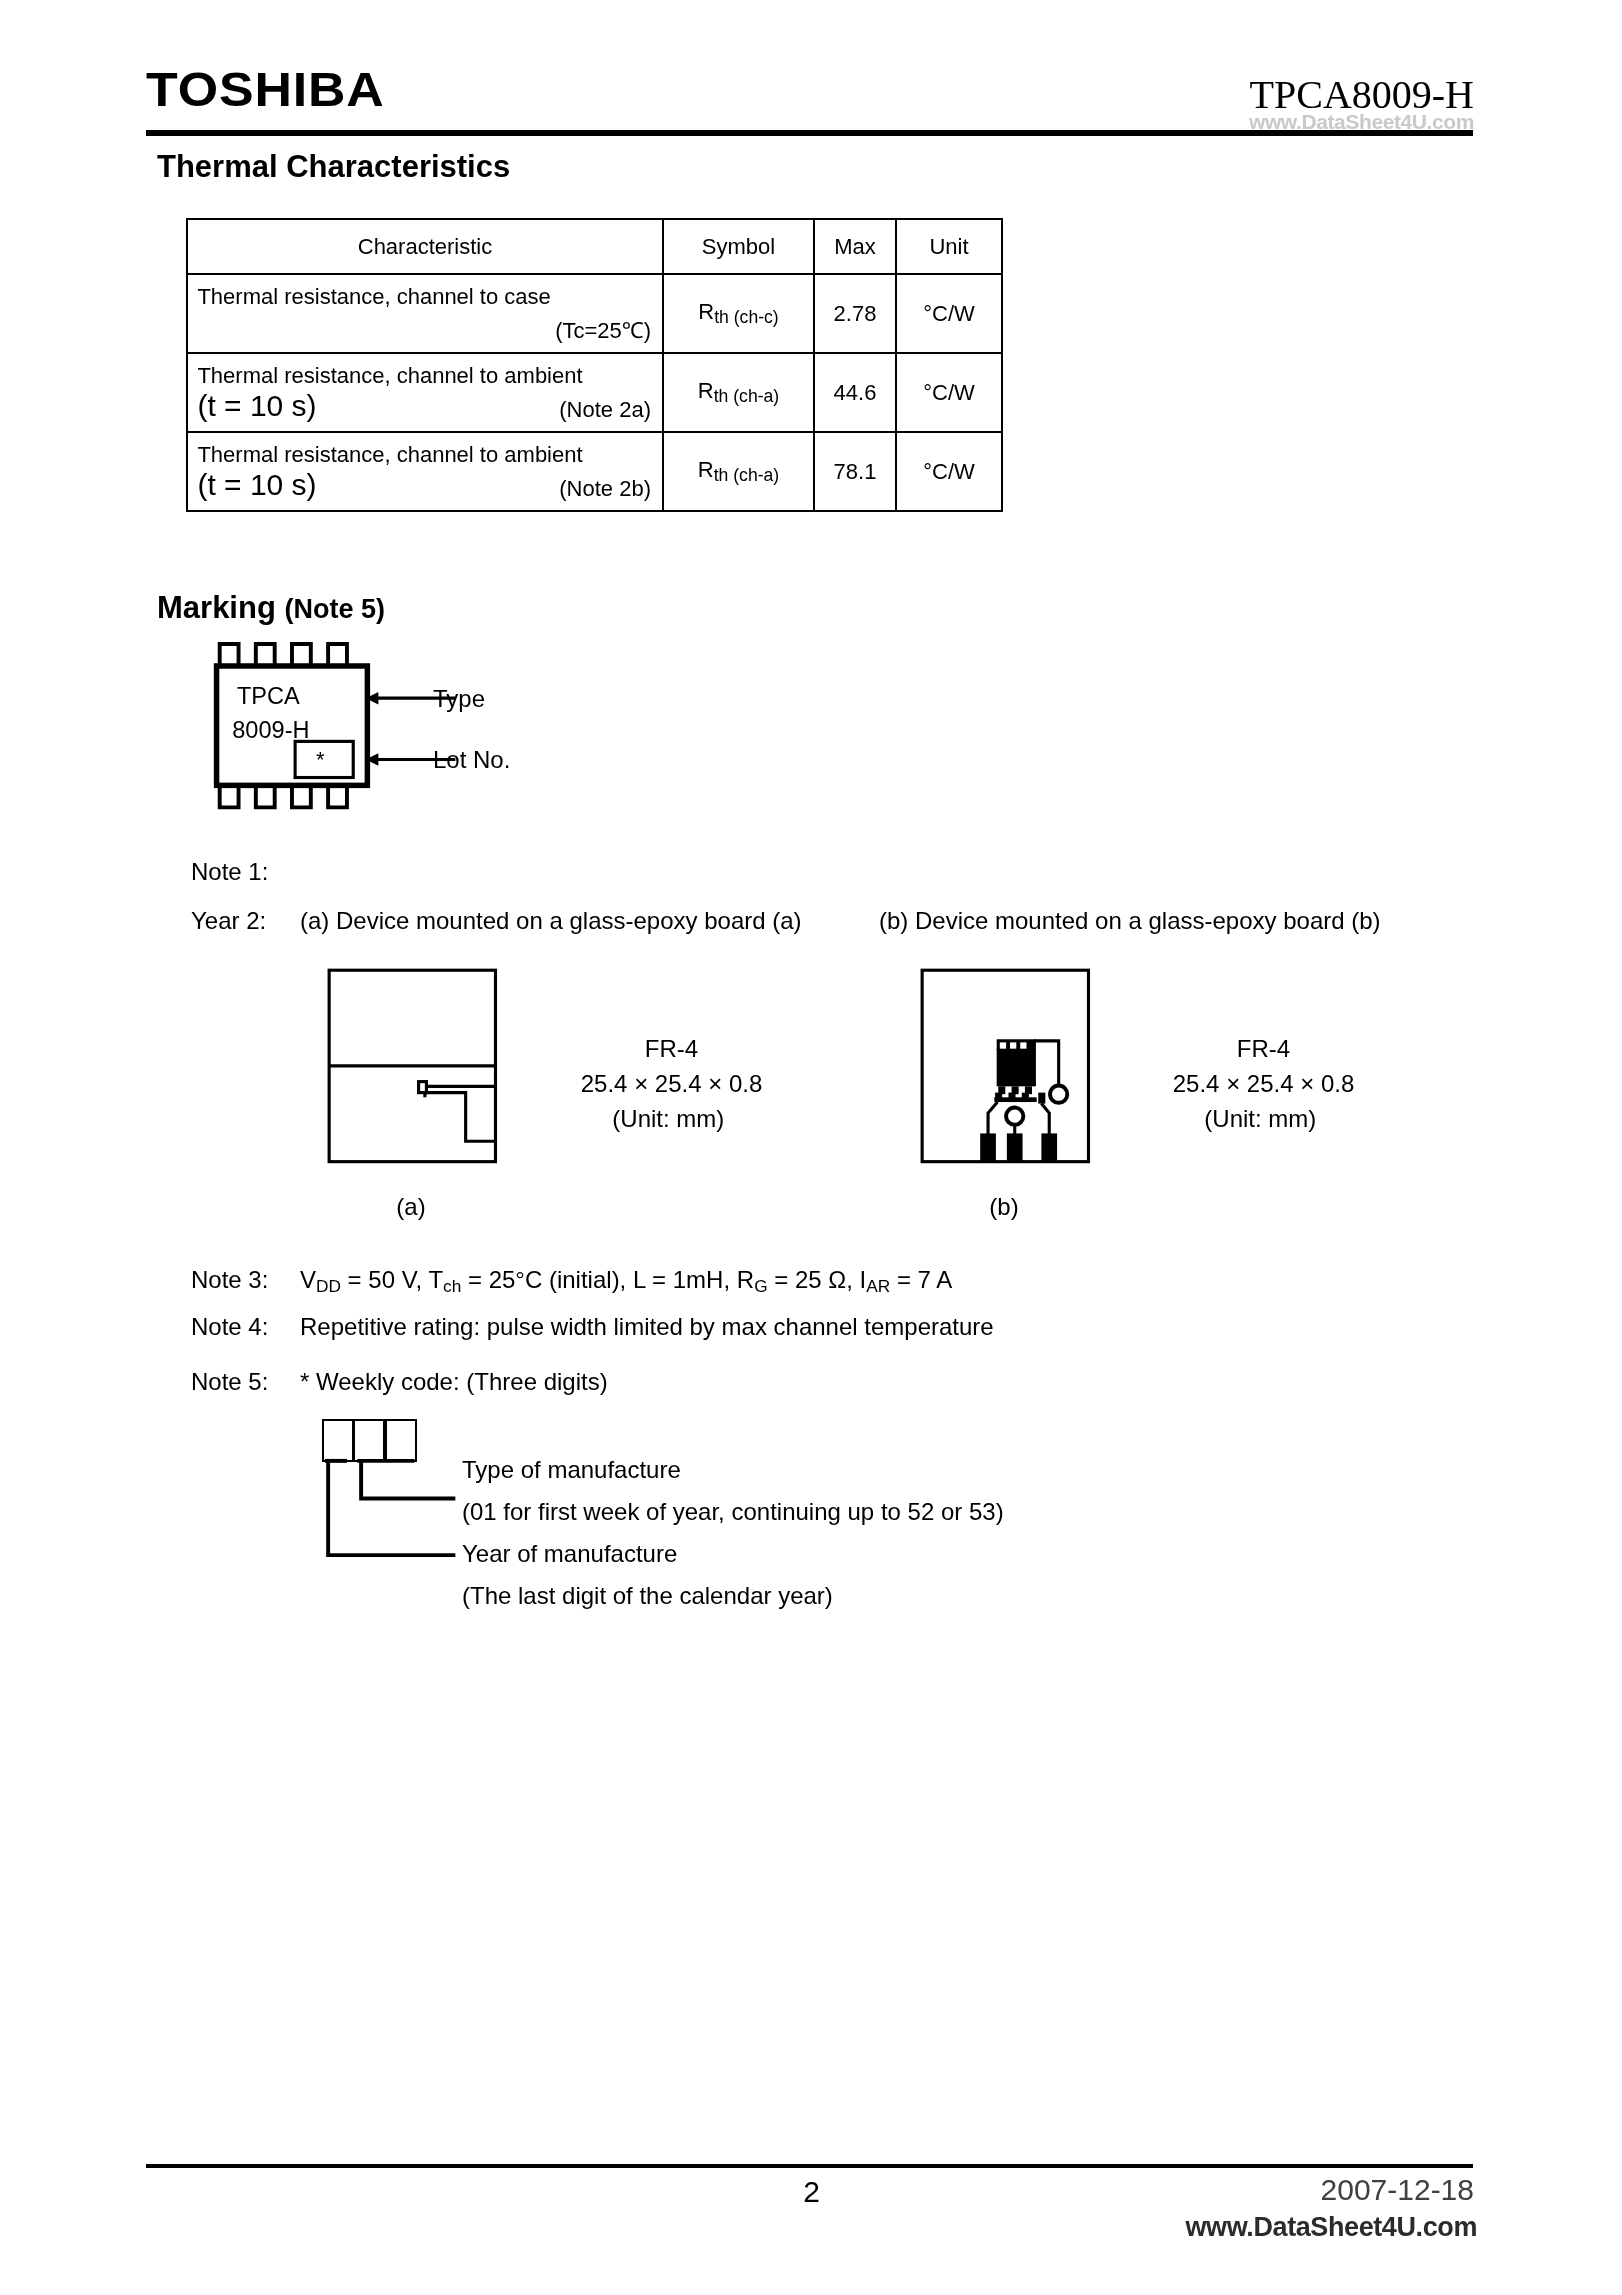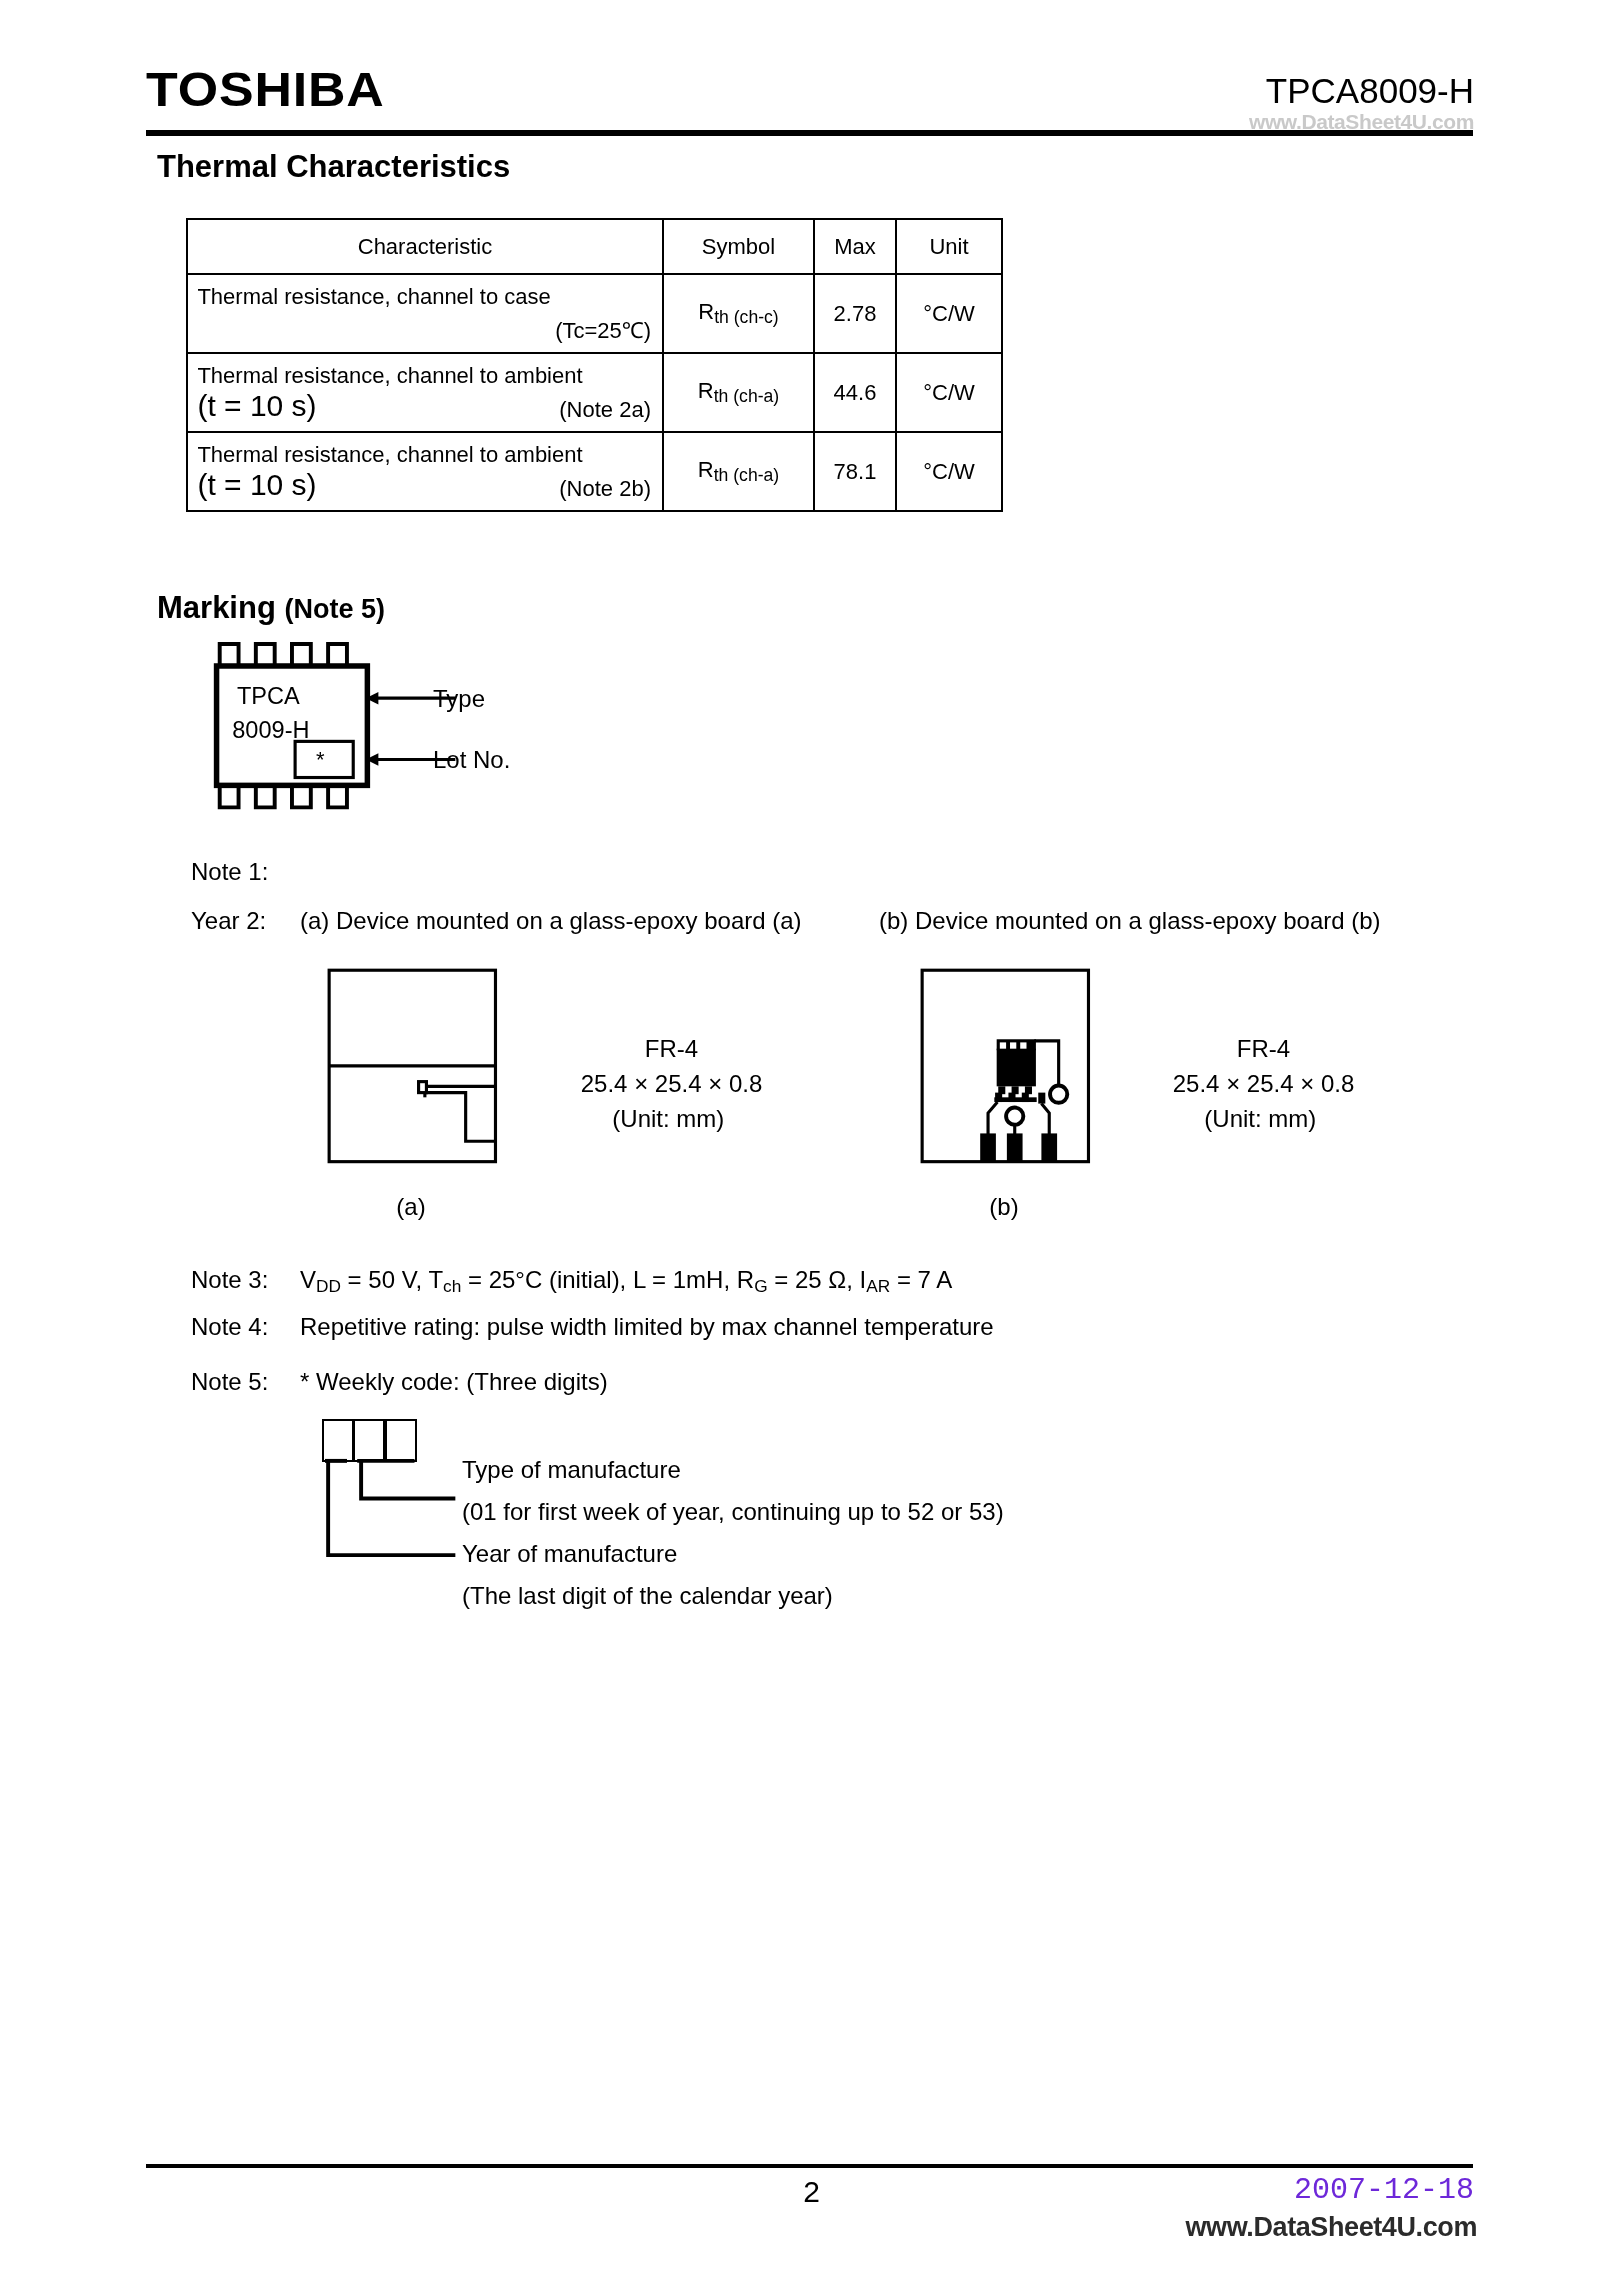--- a/index.html
+++ b/index.html
@@ -28,22 +28,23 @@
     font-weight: bold;
     letter-spacing: 0.8px;
     font-family: "Liberation Sans", sans-serif;
     transform: scaleX(1.06);
     transform-origin: left center;
   }
   .part-number {
     position: absolute;
     right: 149px;
     top: 71px;
-    font-size: 35px;
+    font-size: 40px;
     text-align: center;
+    font-family: Liberation Serif, serif;
   }
   .header-rule {
     position: absolute;
     left: 146px;
     top: 130px;
     width: 1327px;
     height: 5.5px;
     background: #000;
   }
   .wm-header {
@@ -179,22 +180,21 @@
     top: 2175px;
     width: 1623px;
     text-align: center;
     font-size: 30px;
   }
   .footer-date {
     position: absolute;
     right: 149px;
     top: 2173px;
     font-size: 30px;
-    color: #6d28d9;
-    font-family: Liberation Mono, monospace;
+    color: #404040;
   }
   .wm-footer {
     position: absolute;
     right: 146px;
     top: 2212px;
     font-size: 27px;
     font-weight: bold;
     color: #2b2b2b;
     letter-spacing: -0.4px;
   }

